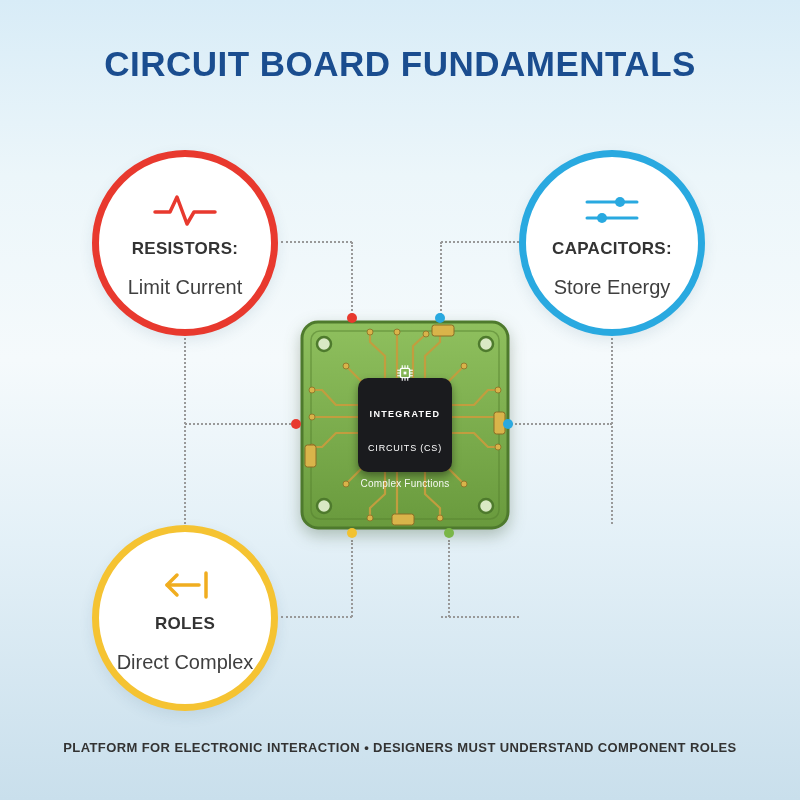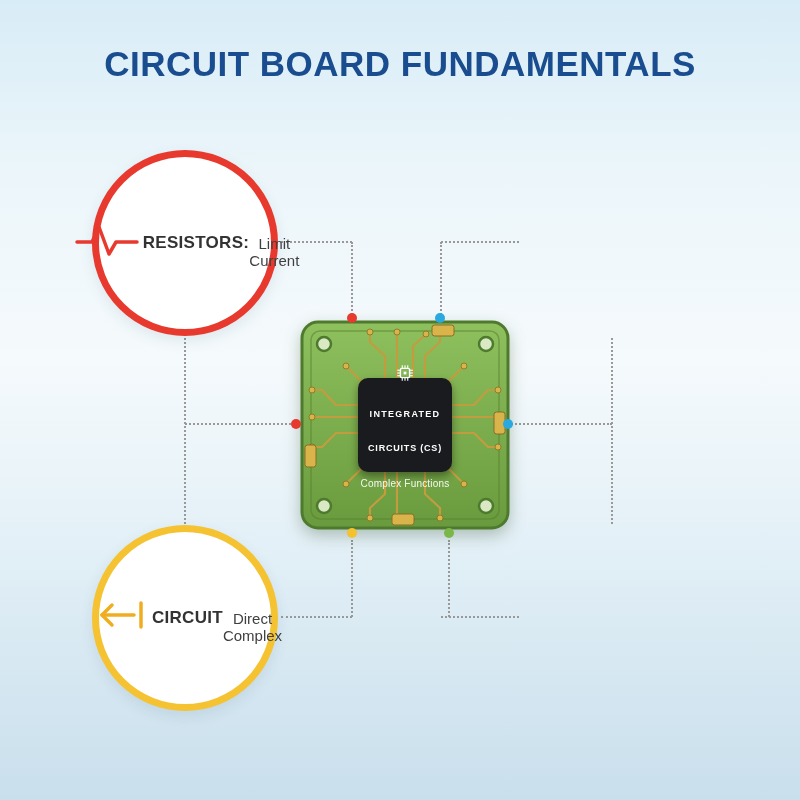--- a/index.html
+++ b/index.html
@@ -9,27 +9,27 @@
     background:linear-gradient(180deg,#d8ecf7 0%,#ecf6fa 22%,#f5fafc 45%,#e3f0f7 68%,#c9dfec 100%);
   }
   .title{
     position:absolute;top:44px;left:0;width:100%;text-align:center;
     font-size:35px;font-weight:bold;letter-spacing:0.5px;color:#1a4d8f;
   }
   
   .node{
     position:absolute;width:186px;height:186px;box-sizing:border-box;
     border-radius:50%;background:#ffffff;border:7px solid #999;
-    display:flex;flex-direction:row;align-items:center;justify-content:center;
+    display:flex;flex-direction:column;align-items:center;justify-content:center;
     text-align:center;box-shadow:0 5px 14px rgba(40,80,110,0.10);
     z-index:2;
   }
   .node .nicon{height:46px;display:flex;align-items:center;justify-content:center;margin-bottom:6px;}
   .node .nlabel{font-size:17px;font-weight:bold;color:#333333;letter-spacing:0.3px;}
-  .node .nsub{font-size:15px;color:#3f3f3f;margin-top:17px;}
+  .node .nsub{font-size:20px;color:#3f3f3f;margin-top:17px;}
   .node--red{border-color:#e8392e;left:92px;top:150px;}
   .node--blue{border-color:#29a9e0;left:519px;top:150px;}
   .node--yellow{border-color:#f5c332;left:92px;top:525px;}
   .node--green{border-color:#7ab648;left:519px;top:525px;}
   
   .seg{position:absolute;z-index:1;}
   .seg.h{border-top:2px dotted #999;height:0;}
   .seg.v{border-left:2px dotted #999;width:0;}
   .c-red{border-color:#e8392e;}
   .c-blue{border-color:#29a9e0;}
@@ -45,21 +45,21 @@
     position:absolute;left:300px;top:320px;width:210px;height:210px;z-index:2;
     filter:drop-shadow(0 6px 8px rgba(40,70,30,0.30));
   }
   .chip{
     position:absolute;left:358px;top:378px;width:94px;height:94px;box-sizing:border-box;
     background:#1a1b1e;border-radius:10px;z-index:3;
     display:flex;flex-direction:column;align-items:center;justify-content:center;
     text-align:center;color:#ffffff;box-shadow:0 4px 9px rgba(0,0,0,0.4);gap:22px;
   }
   .chip .c1{font-size:9px;font-weight:bold;letter-spacing:1.3px;margin-top:3px;}
-  .chip .c2{font-size:9px;font-weight:bold;letter-spacing:0.8px;margin-top:2px;}
+  .chip .c2{font-size:9px;font-weight:normal;letter-spacing:0.8px;margin-top:2px;}
   .chip .c3{font-size:10px;font-weight:normal;opacity:0.92;margin-top:3px;letter-spacing:0.2px;}
   
   .footer{
     position:absolute;top:740px;left:0;width:100%;text-align:center;
     font-size:13px;font-weight:bold;letter-spacing:0.4px;color:#333333;
   }
 </style>
 </head>
 <body>
 
@@ -94,30 +94,42 @@
   <div class="node node--red">
     <div class="nicon">
       <svg width="72" height="44" viewBox="0 0 72 44">
         <polyline points="6,24 21,24 28,9 38,36 45,24 66,24" fill="none" stroke="#e8392e" stroke-width="3.5" stroke-linecap="round" stroke-linejoin="round"></polyline>
       </svg>
     </div>
     <div class="nlabel">RESISTORS:</div>
     <div class="nsub">Limit Current</div>
   </div>
 
+  <div class="node node--blue">
+    <div class="nicon">
+      <svg width="64" height="42" viewBox="0 0 64 42">
+        <line x1="7" y1="13" x2="57" y2="13" stroke="#29a9e0" stroke-width="3" stroke-linecap="round"></line>
+        <circle cx="40" cy="13" r="5" fill="#29a9e0"></circle>
+        <line x1="7" y1="29" x2="57" y2="29" stroke="#29a9e0" stroke-width="3" stroke-linecap="round"></line>
+        <circle cx="22" cy="29" r="5" fill="#29a9e0"></circle>
+      </svg>
+    </div>
+    <div class="nlabel">CAPACITORS:</div>
+    <div class="nsub">Store Energy</div>
+  </div>
 
   <div class="node node--yellow">
     <div class="nicon">
       <svg width="64" height="42" viewBox="0 0 64 42">
         <line x1="14" y1="21" x2="46" y2="21" stroke="#f0ad1f" stroke-width="3.5" stroke-linecap="round"></line>
         <polyline points="24,11 14,21 24,31" fill="none" stroke="#f0ad1f" stroke-width="3.5" stroke-linecap="round" stroke-linejoin="round"></polyline>
         <line x1="53" y1="9" x2="53" y2="33" stroke="#f0ad1f" stroke-width="3.5" stroke-linecap="round"></line>
       </svg>
     </div>
-    <div class="nlabel">CIRCUIT</div>
+    <div class="nlabel">ROLES</div>
     <div class="nsub">Direct Complex</div>
   </div>
 
 
   <div class="board">
     <svg width="210" height="210" viewBox="0 0 210 210">
       <defs>
         <linearGradient id="gboard" x1="0" y1="0" x2="0" y2="1">
           <stop offset="0" stop-color="#8fc05e"></stop>
           <stop offset="1" stop-color="#699a3d"></stop>
@@ -201,14 +213,15 @@
             <line x1="17" y1="12" x2="20.5" y2="12"></line>
             <line x1="17" y1="15" x2="20.5" y2="15"></line>
         </g>
       </svg>
     </div>
     <div class="c1">INTEGRATED</div>
     <div class="c2">CIRCUITS (CS)</div>
     <div class="c3">Complex Functions</div>
   </div>
 
+  <div class="footer">PLATFORM FOR ELECTRONIC INTERACTION • DESIGNERS MUST UNDERSTAND COMPONENT ROLES</div>
 
 </div>
 
 </body></html>

